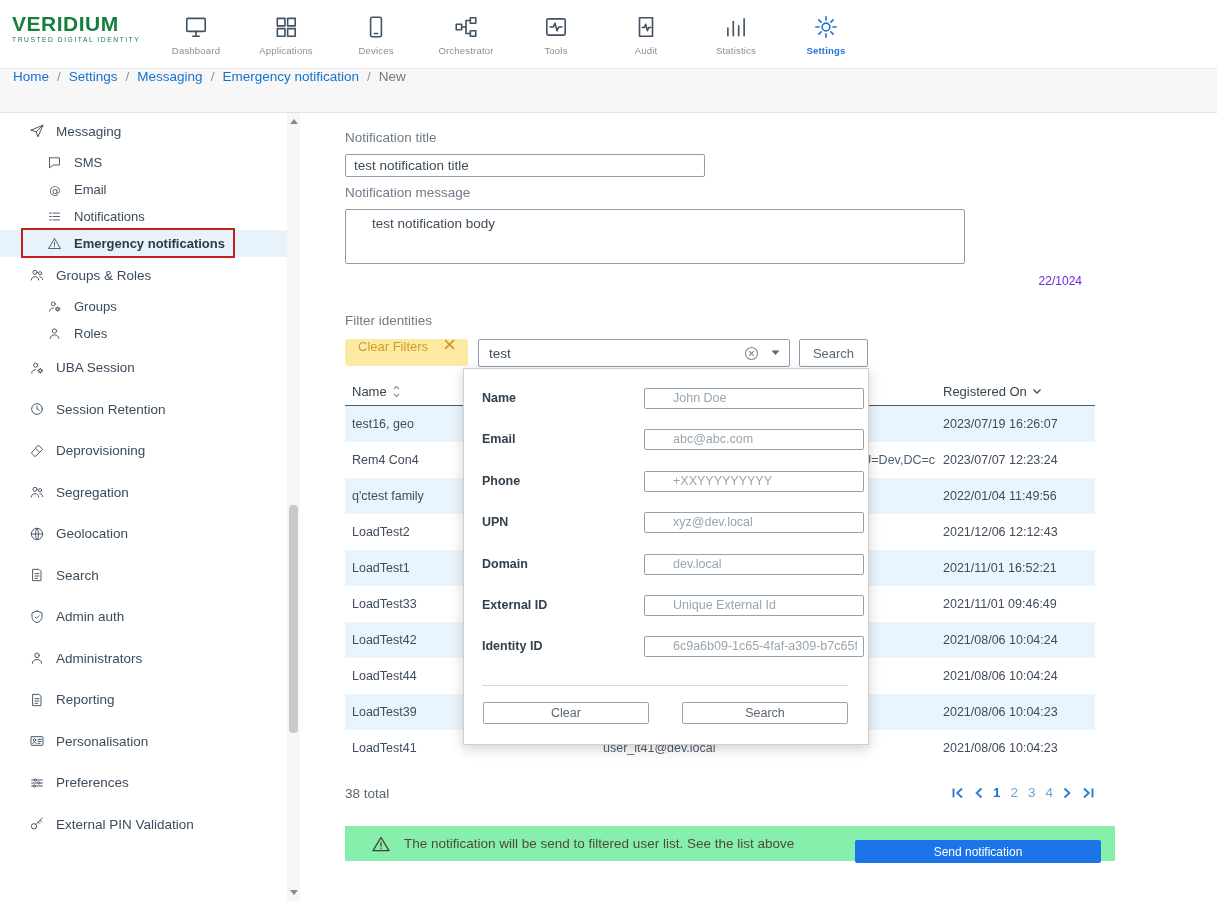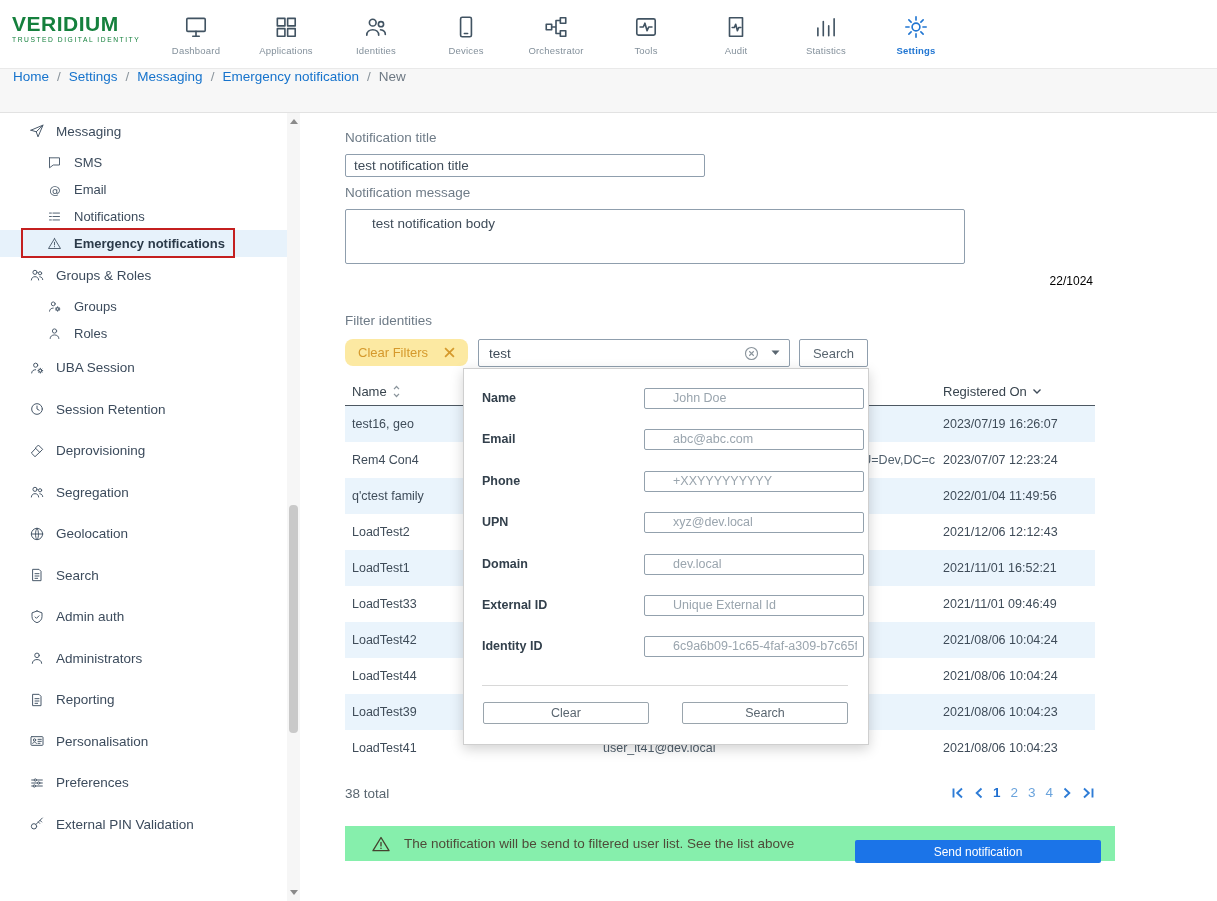--- a/index.html
+++ b/index.html
@@ -46,23 +46,23 @@
 
   
   .main{position:absolute;left:0;top:0;width:1217px;height:901px}
   .fld-label{position:absolute;font-size:13.5px;color:#6e7b87}
   .lbl-title{left:345px;top:130px}
   .lbl-message{left:345px;top:185px}
   .lbl-filter{left:345px;top:313px}
   .inp{border:1px solid #8f9ead;border-radius:2px;font-size:13.5px;color:#3f4c59;font-family:inherit;background:#fff}
   .inp-title{position:absolute;left:345px;top:154px;width:360px;height:23px;padding:0 8px}
   .txt-message{position:absolute;left:345px;top:209px;width:620px;height:55px;padding:6px 26px;resize:none}
-  .char-counter{position:absolute;left:345px;top:274px;width:748px;text-align:right;font-size:12px;color:#000000}
-
-  .chip{position:absolute;left:345px;top:339px;height:27px;background:#fce9a2;border-radius:8px;display:flex;align-items:center;padding:0 13px;gap:16px;cursor:pointer}
+  .char-counter{position:absolute;left:334px;top:274px;width:748px;text-align:right;font-size:12px;color:#6d28d9}
+
+  .chip{position:absolute;left:345px;top:339px;height:27px;background:#fce9a2;border-radius:3px;display:flex;padding:0 13px;gap:16px;cursor:pointer}
   .chip-label{font-size:13px;color:#d5992c}
   .combo{position:absolute;left:478px;top:339px;width:312px;height:28px;border:1px solid #8f9ead;border-radius:2px;background:#fff;display:flex;align-items:center}
   .combo input{border:none;outline:none;flex:1;height:100%;padding:0 10px;font-size:13.5px;color:#3f4c59;font-family:inherit;background:transparent}
   .combo-clear{display:flex;align-items:center;color:#8a949c;cursor:pointer;margin-right:12px}
   .combo-caret{display:flex;align-items:center;color:#5a6670;cursor:pointer;margin-right:9px}
   .btn-search-top{position:absolute;left:799px;top:339px;width:69px;height:28px;background:#fff;border:1px solid #8f9ead;border-radius:2px;font-size:13px;color:#5a6670;font-family:inherit;cursor:pointer}
 
   
   .table{position:absolute;left:345px;top:378px;width:750px}
   .t-head{display:grid;grid-template-columns:258px 340px 152px;height:28px;align-items:center;border-bottom:1px solid #4d5862;font-size:13px;color:#38444e}
@@ -230,28 +230,20 @@
       <span class="nav-icon">
           <svg class="ic" width="26" height="26" viewBox="0 0 24 24">
             <use href="#s-grid"></use>
           </svg>
         </span>
       <span class="nav-label">Applications</span>
     </div>
     <div class="nav-item">
       <span class="nav-icon">
           <svg class="ic" width="26" height="26" viewBox="0 0 24 24">
-            <use href="#s-people"></use>
-          </svg>
-        </span>
-      <span class="nav-label">Identities</span>
-    </div>
-    <div class="nav-item">
-      <span class="nav-icon">
-          <svg class="ic" width="26" height="26" viewBox="0 0 24 24">
             <use href="#s-phone"></use>
           </svg>
         </span>
       <span class="nav-label">Devices</span>
     </div>
     <div class="nav-item">
       <span class="nav-icon">
           <svg class="ic" width="26" height="26" viewBox="0 0 24 24">
             <use href="#s-flow"></use>
           </svg>

